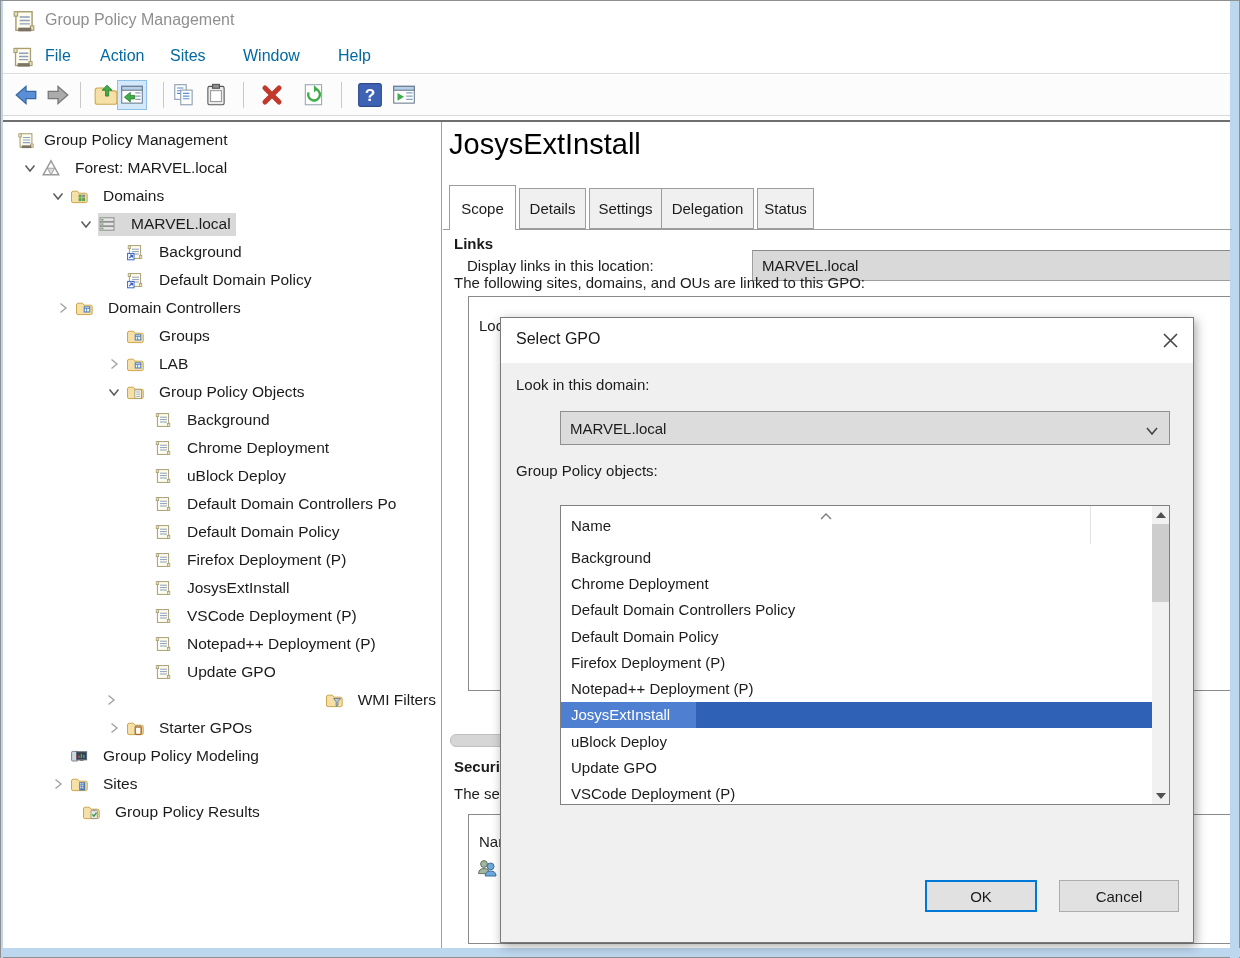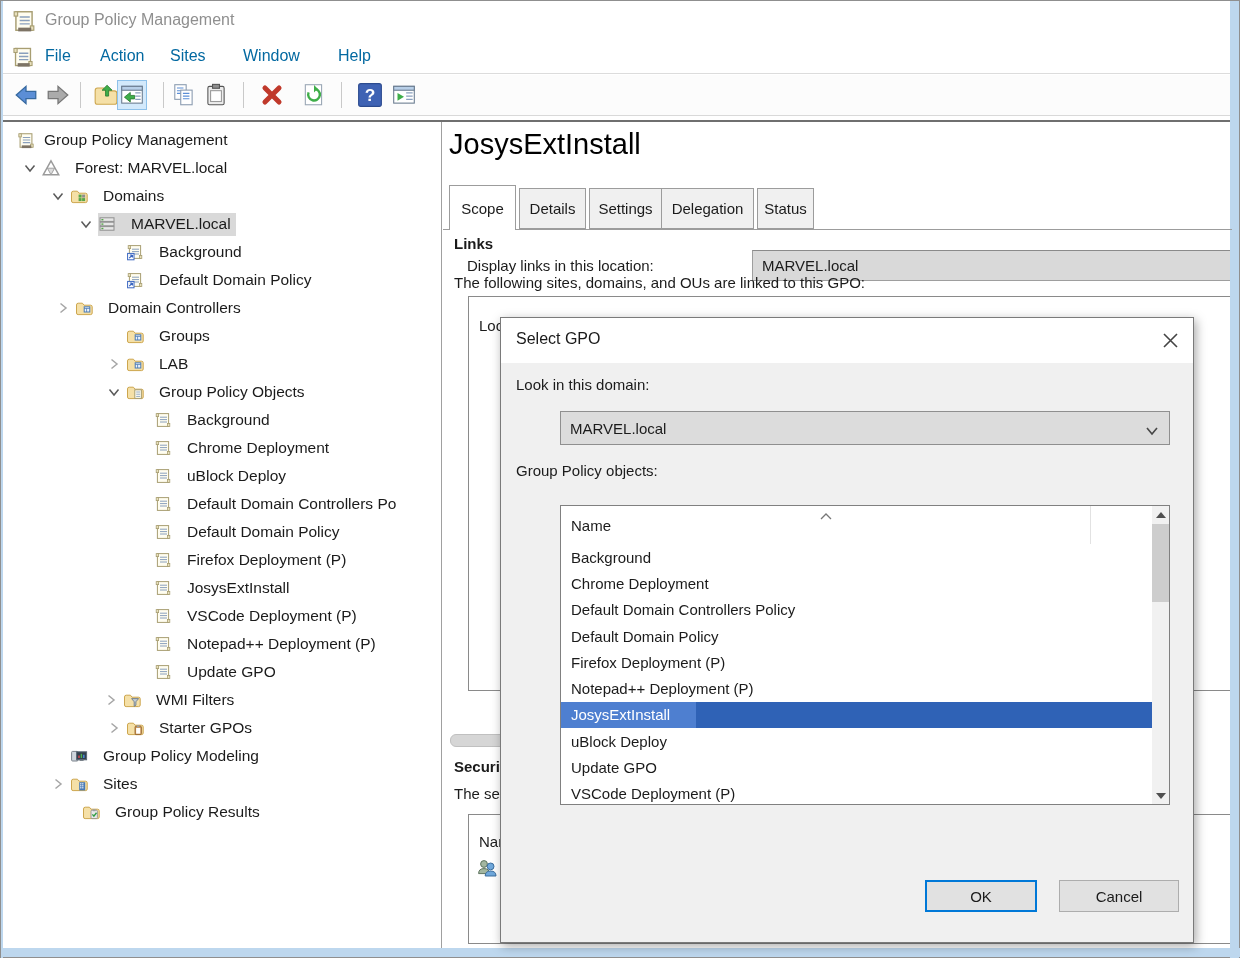--- a/index.html
+++ b/index.html
@@ -510,21 +510,21 @@
               <svg viewBox="0 0 18 18" width="18" height="18">
                 <rect x="3.4" y="2.6" width="11.2" height="12.8" fill="#fffdf0" stroke="#a89e72"></rect>
                 <rect x="2.2" y="2.6" width="2.4" height="3" fill="#e9e1bd" stroke="#a89e72" stroke-width="0.8"></rect>
                 <rect x="13.4" y="12.4" width="2.4" height="3" fill="#e9e1bd" stroke="#a89e72" stroke-width="0.8"></rect>
                 <path d="M6 6.2 h7 M6 8.6 h7 M6 11 h7" stroke="#8aa0bd" stroke-width="1"></path>
               </svg>
             </span>
             <span class="tlabel">Update GPO</span>
           </span>
         </div>
-        <div class="trow" style="padding-left: 96px;">
+        <div class="trow" style="padding-left: 96px; justify-content: space-between;">
           <span class="chev">
             <svg width="14" height="14" viewBox="0 0 14 14">
               <polyline points="4.5,2.5 10,7 4.5,11.5" fill="none" stroke="#a6a6a6" stroke-width="1.5"></polyline>
             </svg>
           </span>
           <span class="selwrap">
             <span class="ticon">
               <svg viewBox="0 0 18 18" width="18" height="18">
                 <path d="M1.5 6 Q1.5 4.2 3.2 4.2 h4.2 l1.6 2 h6.6 q1.6 0 1.6 1.6 v6.2 q0 1.6 -1.6 1.6 H3.1 q-1.6 0 -1.6 -1.6 Z" fill="#f5e0a7" stroke="#cda64e" stroke-width="1"></path>
                 <path d="M8.6 7.6 h7 l-2.7 3.2 v3.4 l-1.7 1.2 v-4.6 Z" fill="#c2ccd6" stroke="#6d7a88" stroke-width="0.9"></path>

